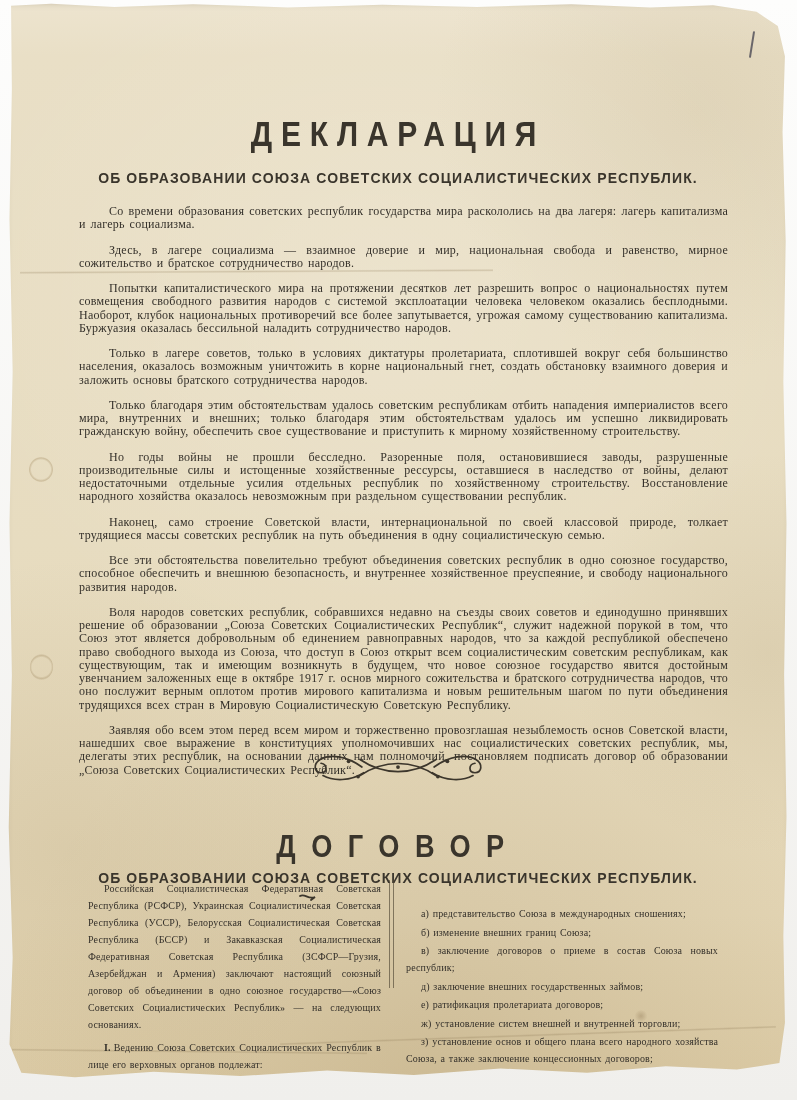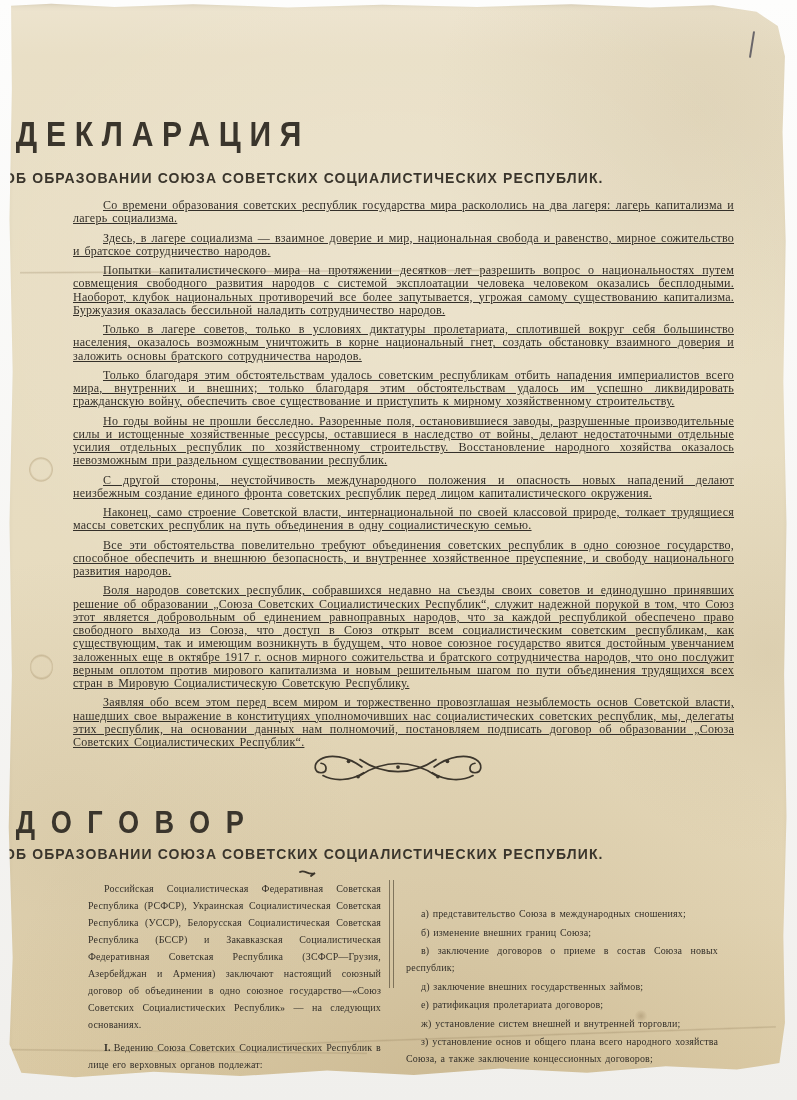--- a/index.html
+++ b/index.html
@@ -35,39 +35,39 @@
   .stain{position:absolute;border-radius:50%;}
   .stain.r1{left:25px;top:455px;width:24px;height:25px;
     background:radial-gradient(circle, rgba(0,0,0,0) 55%, rgba(165,142,100,0.38) 66%, rgba(0,0,0,0) 78%);}
   .stain.r2{left:26px;top:652px;width:23px;height:26px;
     background:radial-gradient(circle, rgba(0,0,0,0) 55%, rgba(160,138,98,0.36) 66%, rgba(0,0,0,0) 78%);}
   .stain.r3{left:630px;top:1008px;width:14px;height:12px;
     background:radial-gradient(circle, rgba(120,95,60,0.3), rgba(0,0,0,0) 70%);}
   .pen-mark{position:absolute;left:747px;top:29px;width:2px;height:27px;
     background:#55525a;border-radius:2px;transform:rotate(9deg);opacity:0.85;}
 
-  .decl-header{position:absolute;top:112px;left:0;width:100%;text-align:left;}
+  .decl-header{position:absolute;top:112px;left:0;width:100%;text-align:center;}
   .title-main{
     font-family:"Liberation Sans", sans-serif;font-weight:bold;margin:0;
     font-size:31px;letter-spacing:9px;color:#3a352c;
     transform:scale(0.97,1.15);transform-origin:center top;
   }
   .title-sub{
     font-family:"Liberation Sans", sans-serif;font-weight:bold;margin:20px 0 0 0;
     font-size:14px;letter-spacing:1.1px;color:#3a352c;transform:scaleY(1.05);
   }
   .decl-body{
     position:absolute;top:191px;left:63px;width:673px;
     font-size:12px;line-height:13.25px;text-align:justify;
     letter-spacing:0.25px;word-spacing:1.5px;color:#34302a;
   }
-  .decl-body p{margin:6px;text-indent:30px;text-decoration:underline;}
+  .decl-body p{margin:12px;text-indent:30px;}
 
   .ornament{position:absolute;top:744px;left:0;width:100%;text-align:center;}
-  .treaty-header{position:absolute;top:802px;left:0;width:100%;}
+  .treaty-header{position:absolute;top:826px;left:0;width:100%;text-align:center;}
   .treaty-header .title-main{font-size:28px;letter-spacing:16px;}
   .treaty-header .title-sub{margin-top:10px;}
   .small-mark{position:absolute;left:295px;top:60px;}
 
   .columns{
     position:absolute;top:878px;left:84px;width:632px;display:flex;
     font-size:10px;line-height:17px;text-align:justify;
     letter-spacing:0.15px;word-spacing:1px;color:#34302a;
   }
   .col-left{width:293px;}
@@ -99,21 +99,20 @@
     <h2 class="title-sub">ОБ ОБРАЗОВАНИИ СОЮЗА СОВЕТСКИХ СОЦИАЛИСТИЧЕСКИХ РЕСПУБЛИК.</h2>
   </header>
 
   <section class="decl-body">
       <p>Со времени образования советских республик государства мира раскололись на два лагеря: лагерь капитализма и лагерь социализма.</p>
       <p>Здесь, в лагере социализма — взаимное доверие и мир, национальная свобода и равенство, мирное сожительство и братское сотрудничество народов.</p>
       <p>Попытки капиталистического мира на протяжении десятков лет разрешить вопрос о национальностях путем совмещения свободного развития народов с системой эксплоатации человека человеком  оказались бесплодными. Наоборот, клубок национальных противоречий все более запутывается, угрожая самому существованию капитализма. Буржуазия оказалась бессильной наладить сотрудничество народов.</p>
       <p>Только в лагере советов, только в условиях диктатуры пролетариата, сплотившей вокруг себя большинство населения, оказалось возможным уничтожить в корне национальный гнет, создать обстановку взаимного доверия и заложить основы братского сотрудничества народов.</p>
       <p>Только благодаря этим обстоятельствам удалось советским республикам отбить нападения империалистов всего мира, внутренних и внешних; только благодаря этим обстоятельствам удалось им успешно ликвидировать гражданскую войну, обеспечить свое существование и приступить к мирному хозяйственному строительству.</p>
       <p>Но годы войны не прошли бесследно. Разоренные поля, остановившиеся заводы, разрушенные производительные силы и истощенные хозяйственные рессурсы, оставшиеся в наследство от войны, делают недостаточными отдельные усилия отдельных республик по хозяйственному строительству. Восстановление народного хозяйства оказалось невозможным при раздельном существовании республик.</p>
-      <p>С другой стороны, неустойчивость международного положения и опасность новых нападений делают неизбежным создание единого фронта советских республик перед лицом капиталистического окружения.</p>
       <p>Наконец, само строение Советской власти, интернациональной по своей классовой природе, толкает трудящиеся массы советских республик на путь объединения в одну социалистическую семью.</p>
       <p>Все эти обстоятельства повелительно требуют объединения советских республик в одно союзное государство, способное обеспечить и внешнюю безопасность, и внутреннее хозяйственное преуспеяние, и свободу национального развития народов.</p>
       <p>Воля народов советских республик, собравшихся недавно на съезды своих советов и единодушно принявших решение об образовании „Союза Советских Социалистических Республик“, служит надежной порукой в том, что Союз этот является добровольным об единением равноправных народов, что за каждой республикой обеспечено право свободного выхода из Союза, что доступ в Союз открыт всем социалистическим советским республикам, как существующим, так и имеющим возникнуть в будущем, что новое союзное государство явится достойным увенчанием заложенных еще в октябре 1917 г. основ мирного сожительства и братского сотрудничества народов, что оно послужит верным оплотом против мирового капитализма и новым решительным шагом по пути объединения трудящихся всех стран в Мировую Социалистическую Советскую Республику.</p>
       <p>Заявляя обо всем этом перед всем миром и торжественно провозглашая незыблемость основ Советской власти, нашедших свое выражение в конституциях уполномочивших нас социалистических советских республик, мы, делегаты этих республик, на основании данных нам полномочий, постановляем подписать договор об образовании „Союза Советских Социалистических Республик“.</p>
     </section>
 
   <div class="ornament">
     <svg class="flourish" width="190" height="44" viewBox="0 0 200 44">
       <path d="M60,13 C85,30 115,30 140,13"></path>
       <path d="M60,30 C85,13 115,13 140,30"></path>

